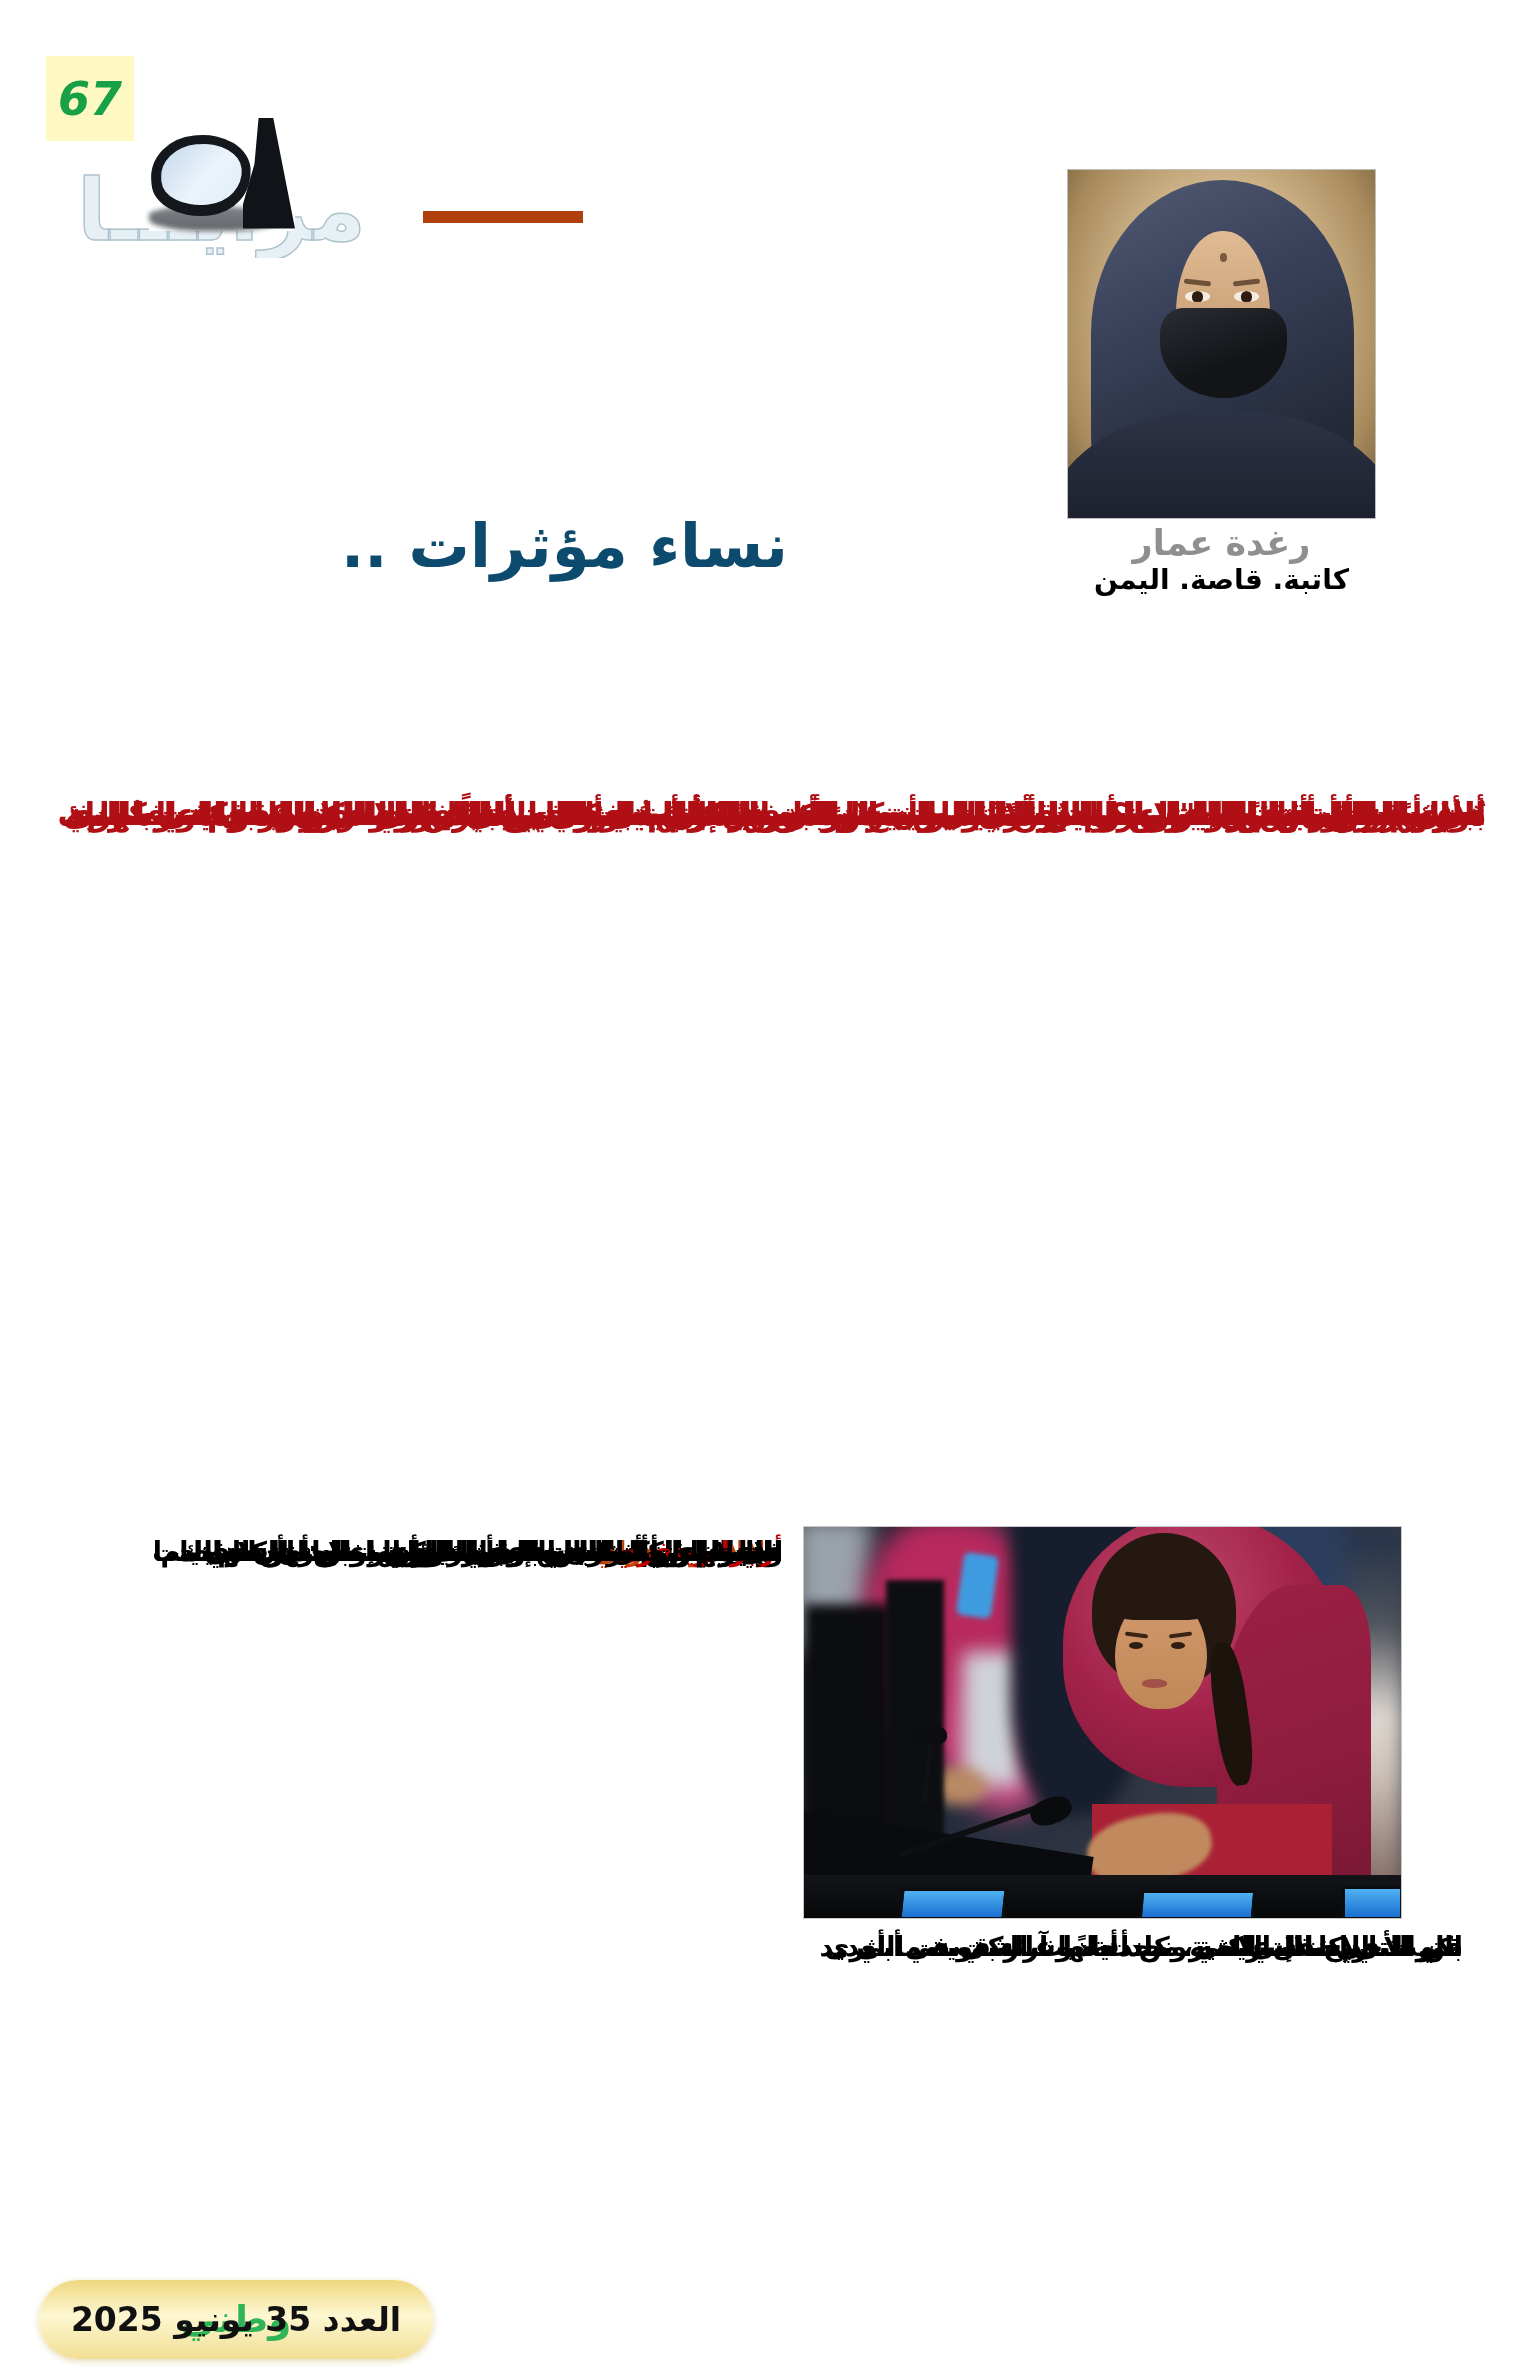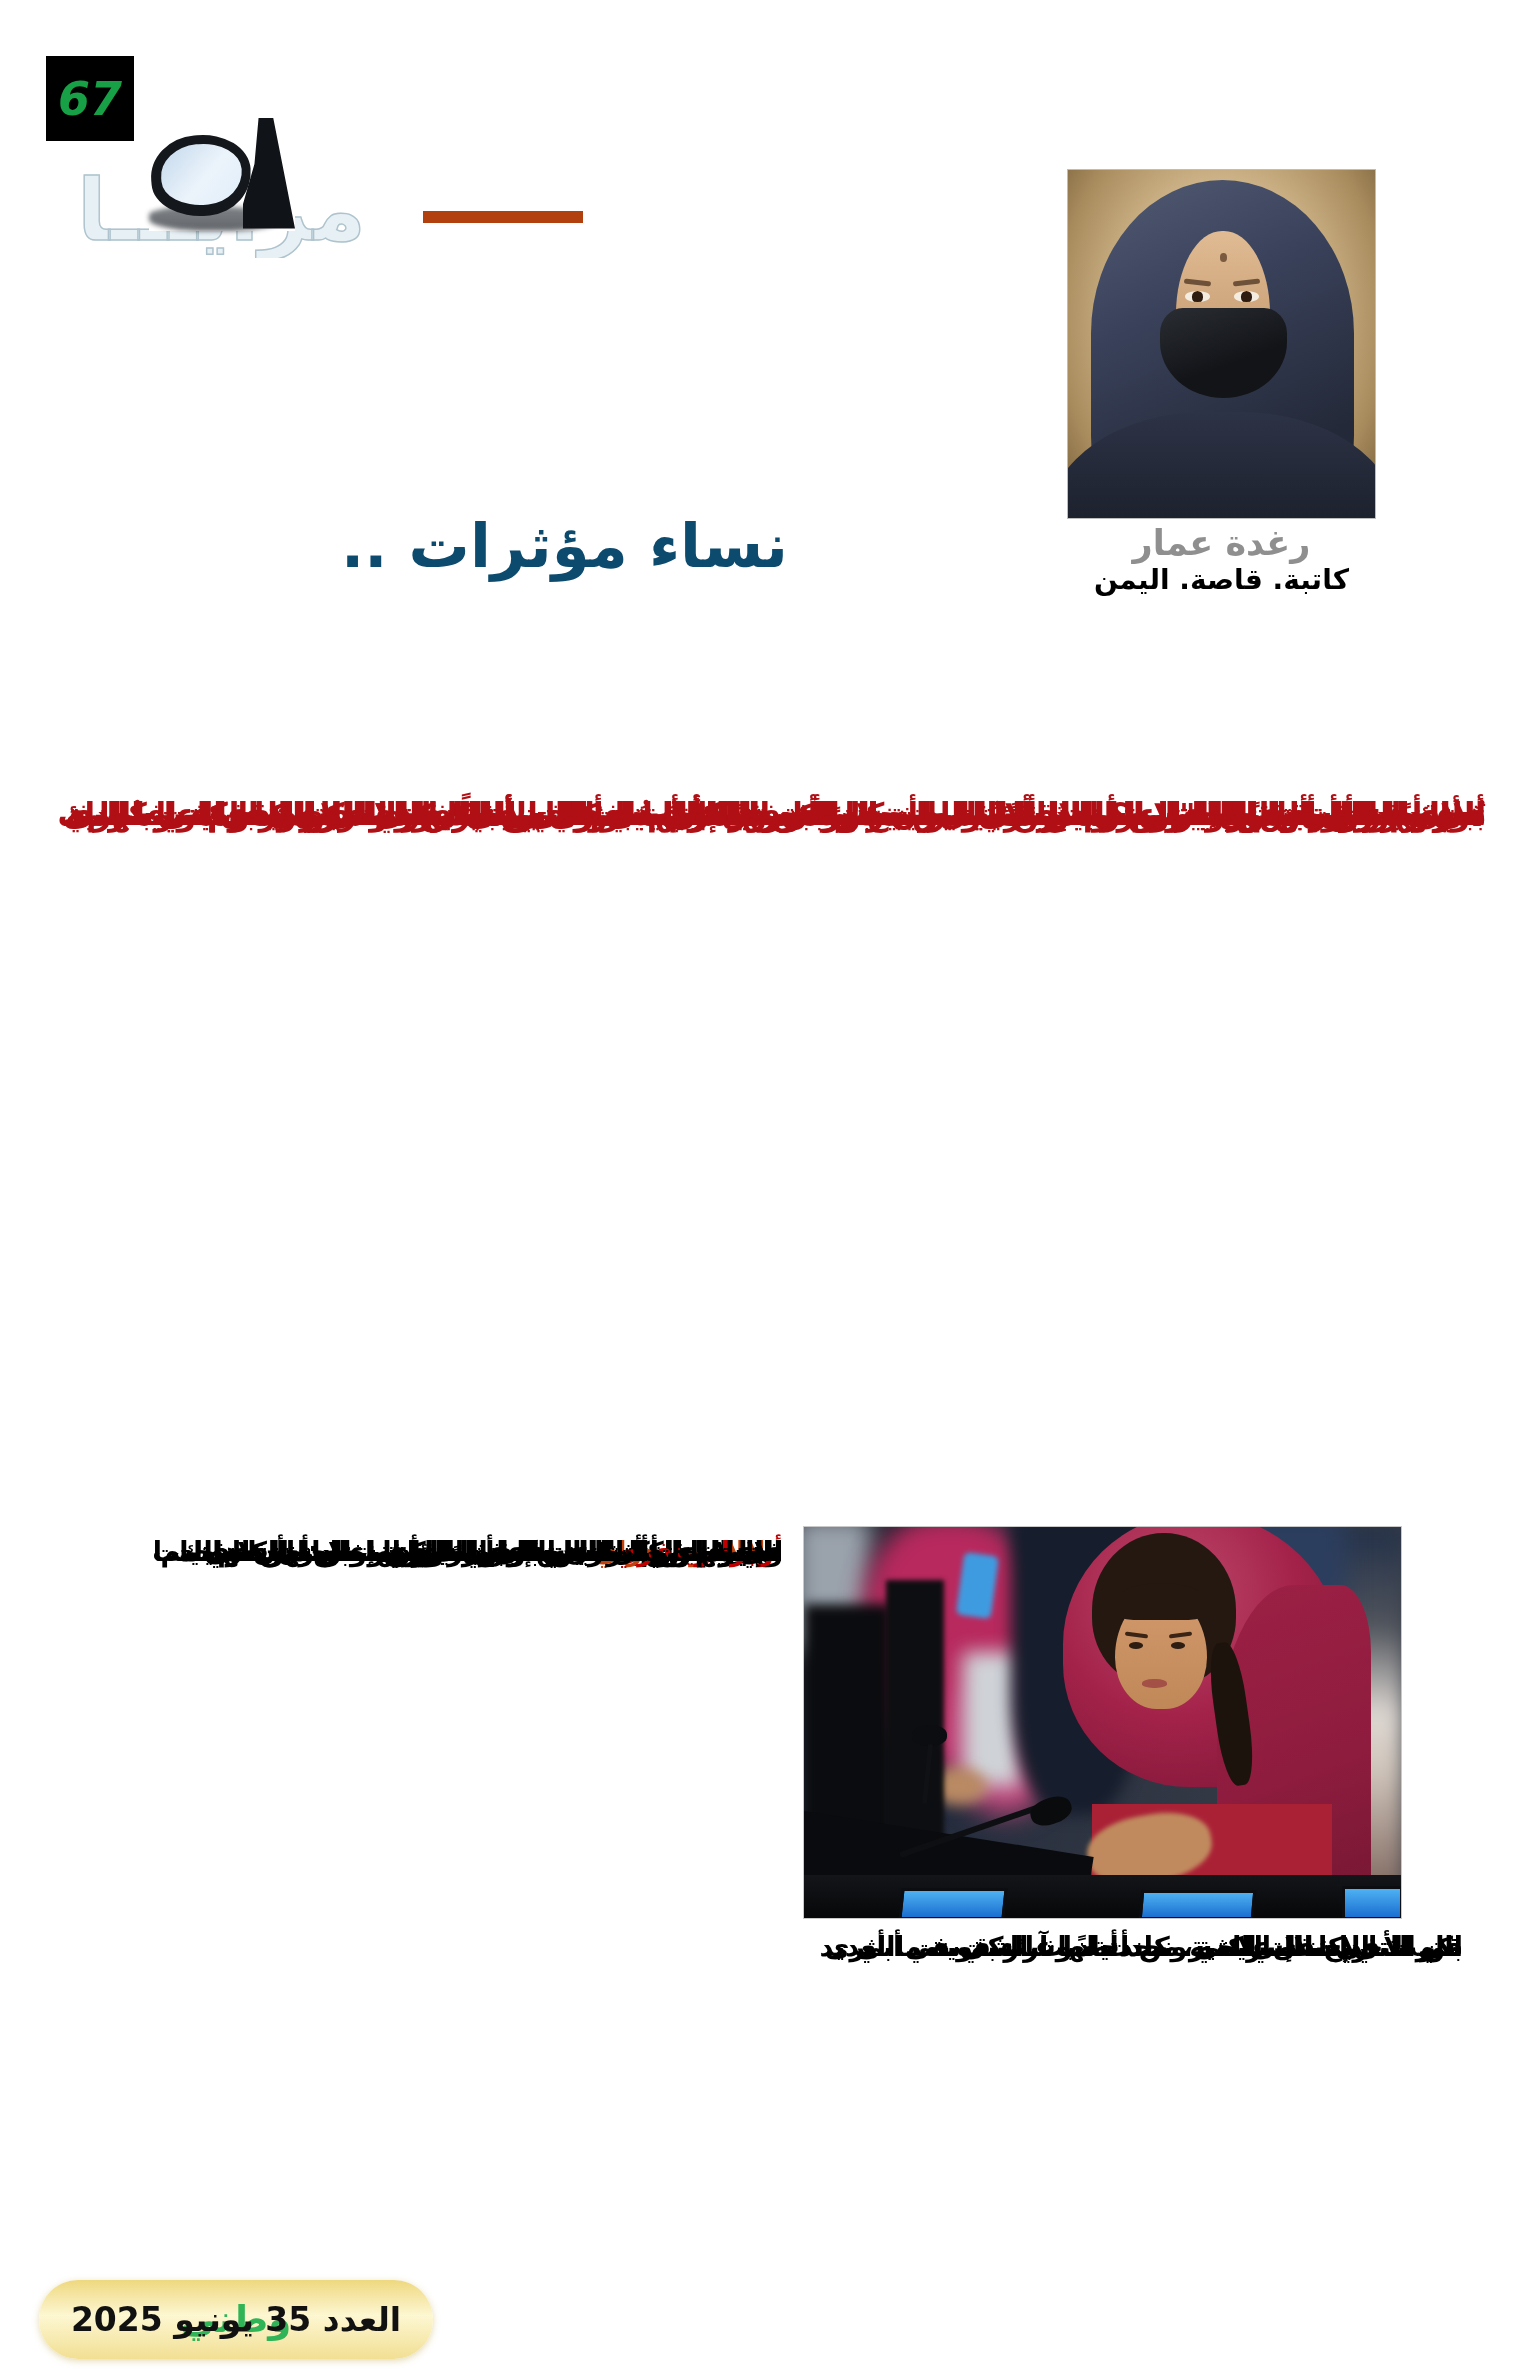--- a/index.html
+++ b/index.html
@@ -4,21 +4,21 @@
 <style>
   html,body{margin:0;padding:0;background:#e8e8e8;}
   #page{
     position:relative;width:1537px;height:2374px;background:#ffffff;
     margin:0 auto;overflow:hidden;
     font-family:"DejaVu Sans",sans-serif;direction:rtl;
   }
   #page *{position:absolute;box-sizing:border-box;}
 
   
-  .page-number-box{left:46px;top:56px;width:88px;height:85px;background:#000000;
+  .page-number-box{left:46px;top:56px;width:88px;height:85px;background:#fef9c3;
     display:flex;align-items:center;justify-content:center;text-decoration:underline;}
   .page-number{position:static;color:#17A046;font-size:46px;font-weight:bold;font-style:italic;}
 
   .logo{left:77px;top:106px;width:519px;height:154px;}
   .logo-word{left:0;top:56px;width:348px;height:96px;line-height:96px;
     font-size:86px;font-weight:bold;color:#E7F0F5;text-align:left;direction:rtl;
     -webkit-text-stroke:1.4px #AEC3CD;text-shadow:0 0 1px #9FB6C0;white-space:nowrap;overflow:hidden;}
   .mirror-photo{left:72px;top:11.5px;width:146px;height:113px;background:#fff;}
   .mirror-body{left:0;top:88px;width:133px;height:25px;background:linear-gradient(#61666b,#3a3f44);
     border-radius:40% 60% 50% 50%;filter:blur(2.9px);opacity:.8;}

